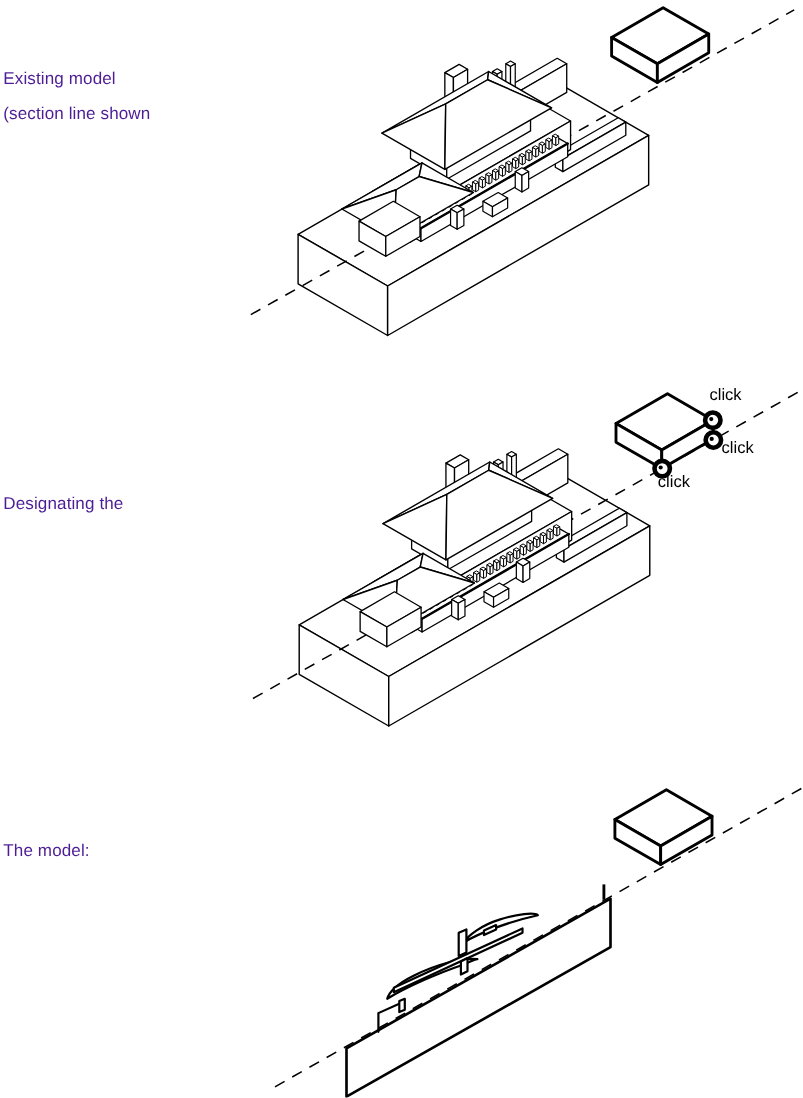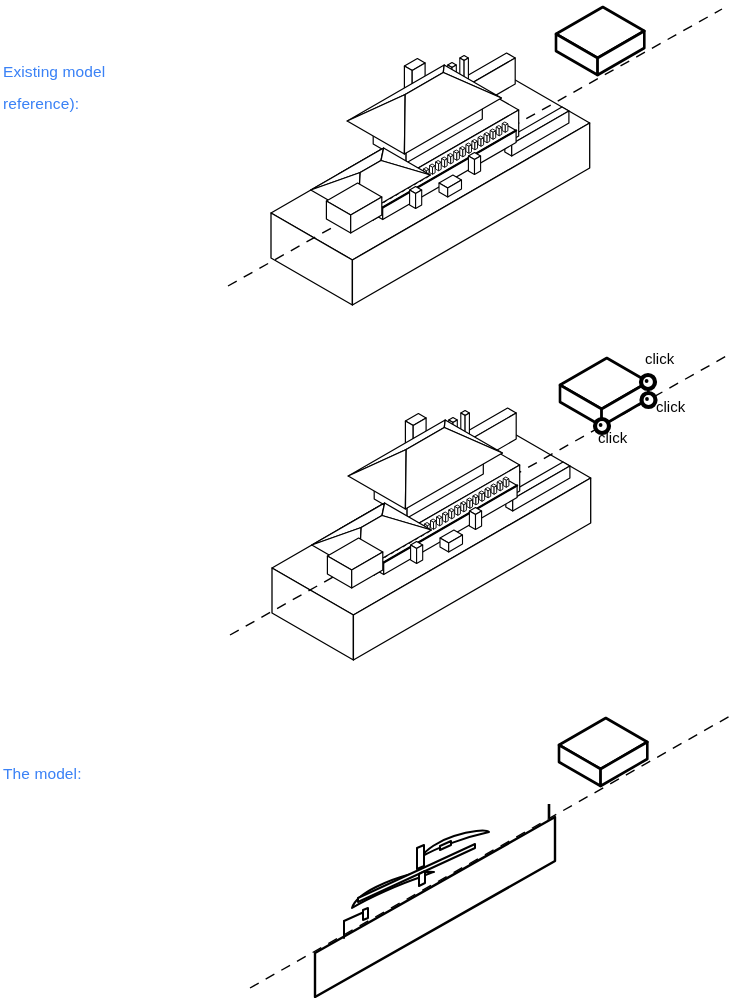--- a/index.html
+++ b/index.html
@@ -4,21 +4,21 @@
 <style>
   html,body{margin:0;padding:0;background:#fff;}
   .canvas{
     position:relative;width:730px;height:998px;background:#fff;overflow:hidden;
     font-family:"Liberation Sans",sans-serif;
   }
   .art{position:absolute;left:0;top:0;}
   .caption{
     position:absolute;left:3px;
     font-size:15.5px;line-height:31.5px;letter-spacing:.1px;
-    color:#3b82f6;white-space:nowrap;
+    color:#4c1d95;white-space:nowrap;
   }
   .click-label{
     font-family:"Liberation Sans",sans-serif;
     font-size:15px;fill:#000;
   }
   .thick{fill:#fff;stroke:#000;stroke-width:2.4;stroke-linejoin:round;}
   .tickline{stroke:#000;stroke-width:2.6;stroke-linecap:butt;}
   .prof{fill:#fff;stroke:#000;stroke-width:2;stroke-linejoin:round;}
   .prof-open{fill:none;stroke:#000;stroke-width:2;stroke-linecap:round;}
   .ring{fill:#fff;stroke:#000;stroke-width:4.2;}
@@ -346,22 +346,23 @@
         <path class="prof" d="M440,846 L451,841 L451,845 L440,850 Z"></path>
 
         <path class="prof-open" d="M344,938 L344,921 L364,912"></path>
         <path class="prof" d="M363,910 L368,908 L368,918 L363,920 Z"></path>
       </g>
     </g>
   </svg>
 
   <div class="caption" style="top:56px">
     <div>Existing model</div>
-    <div>reference):</div>
+    <div>(section line shown</div>
   </div>
 
   <div class="caption" style="top:443px">
+    <div>Designating the</div>
   </div>
 
   <div class="caption" style="top:758px">
     <div>The model:</div>
   </div>
 </div>
 
 </body></html>

